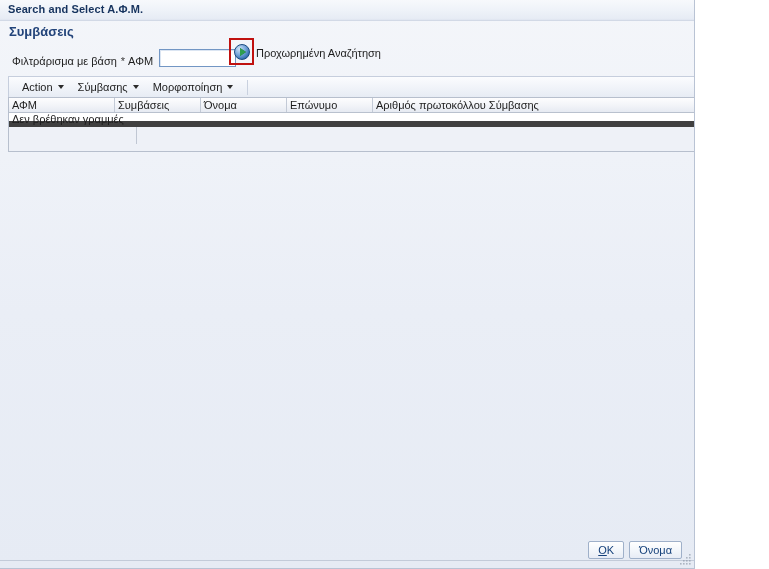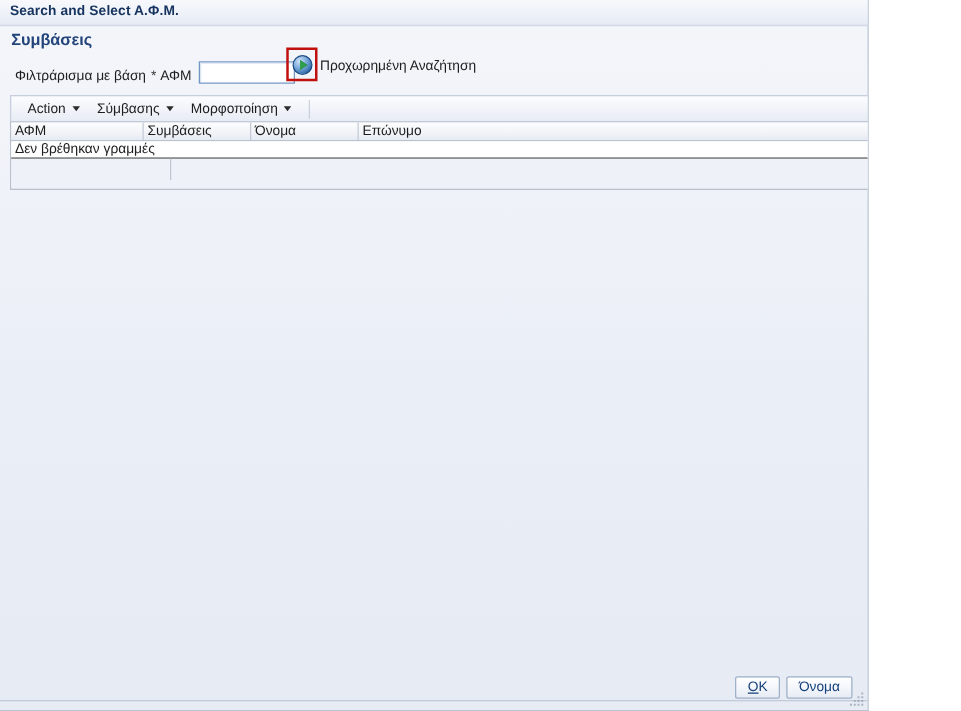--- a/index.html
+++ b/index.html
@@ -259,21 +259,21 @@
     overflow: hidden;
     white-space: nowrap;
     line-height: 14px;
     cursor: pointer;
   }
   .th:last-child { border-right: none; }
 
   #table-empty-row {
     height: 14px;
     background: #ffffff;
-    border-bottom: 1px solid #404040;
+    border-bottom: 6px solid #404040;
     box-sizing: border-box;
     font-size: 11px;
     color: #1d1d1d;
     padding-left: 3px;
     line-height: 13px;
     white-space: nowrap;
   }
   #table-body-fill {
     height: 23px;
     background: #eef1f7;
@@ -377,20 +377,21 @@
     </div>
     <div class="tb-sep"></div>
   </div>
 
   <div id="table">
     <div id="table-header">
       <div class="th" style="width:106px">ΑΦΜ</div>
       <div class="th" style="width:86px">Συμβάσεις</div>
       <div class="th" style="width:86px">Όνομα</div>
       <div class="th" style="width:86px">Επώνυμο</div>
+      <div class="th" style="width:387px">Αριθμός πρωτοκόλλου Σύμβασης</div>
     </div>
     <div id="table-empty-row">Δεν βρέθηκαν γραμμές</div>
     <div id="table-body-fill">
       <div id="col-splitter"></div>
     </div>
   </div>
 
   <div id="footer-sep"></div>
   <div id="btn-row">
     <div class="dlg-btn">

